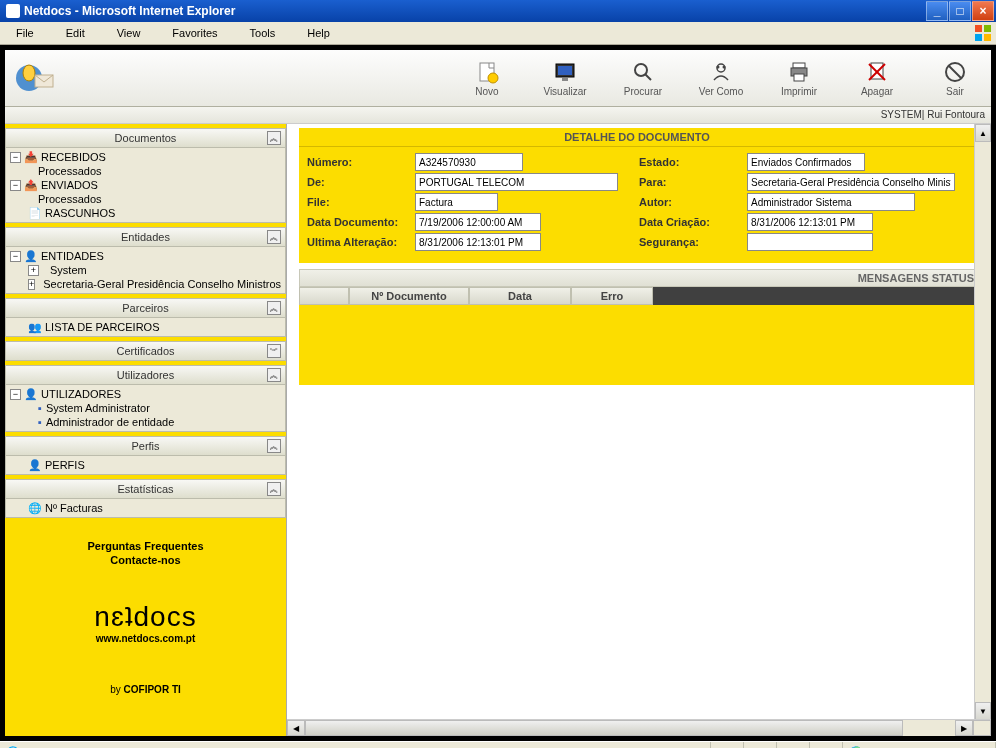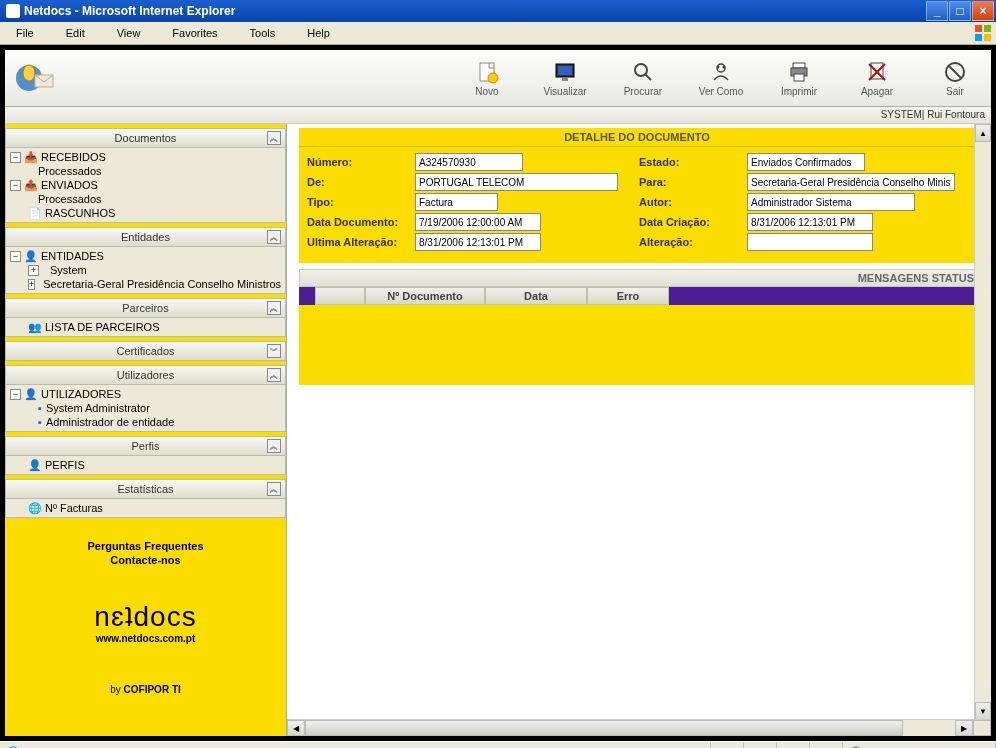--- a/index.html
+++ b/index.html
@@ -48,21 +48,21 @@
 .hsbar .thumb{position:absolute;left:0;width:92%;height:100%;background:linear-gradient(to bottom,#f0f0f0,#cfcfc5);border:1px solid #bbb;box-sizing:border-box;}
 .detail-panel{margin:4px 16px 0 12px;background:#fcdd00;padding:0;}
 .detail-header{text-align:center;font-weight:bold;color:#555;font-size:11px;padding:3px 0;border-bottom:1px solid #d4b800;}
 .detail-body{display:flex;padding:4px 4px 10px 8px;}
 .detail-col{flex:1;}
 .drow{display:flex;align-items:center;margin:2px 0;}
 .drow .dlabel{width:108px;font-weight:bold;color:#333;font-size:11px;}
 .drow input{border:1px solid #888;font-size:10px;padding:1px 3px;height:14px;background:#fff;}
 .msg-panel{margin:6px 16px 0 12px;}
 .msg-header{background:linear-gradient(to bottom,#f0f0e8,#e0e0d4);text-align:right;font-weight:bold;color:#666;font-size:11px;height:16px;line-height:16px;border:1px solid #c8c8b8;}
-.msg-cols{display:flex;background:#4c1d95;padding-left:16px;}
+.msg-cols{display:flex;background:#404040;}
 .mcol-sel{width:48px;background:linear-gradient(to bottom,#f0f0e8,#d8d8cc);border:1px solid #c0c0b0;height:16px;}
 .mcol{background:linear-gradient(to bottom,#f0f0e8,#d8d8cc);border:1px solid #c0c0b0;height:16px;text-align:center;font-size:11px;font-weight:bold;color:#444;line-height:16px;}
 .msg-body{background:#fcdd00;height:80px;margin:0 16px 0 12px;}
 .statusbar{height:20px;background:#ece9d8;border-top:1px solid #fff;display:flex;align-items:center;font-size:11px;}
 .statusbar .sseg{padding:0 6px;border-right:1px solid #c0c0b0;height:100%;display:flex;align-items:center;}
 svg{display:block;}
 </style>
 </head>
 <body>
 
@@ -310,21 +310,21 @@
             <div class="detail-col">
               <div class="drow">
                   <span class="dlabel">Número:</span>
                   <input style="width: 100px;" value="A324570930">
                 </div>
               <div class="drow">
                   <span class="dlabel">De:</span>
                   <input style="width: 195px;" value="PORTUGAL TELECOM">
                 </div>
               <div class="drow">
-                  <span class="dlabel">Tipo:</span>
+                  <span class="dlabel">File:</span>
                   <input style="width: 75px;" value="Factura">
                 </div>
               <div class="drow">
                   <span class="dlabel">Data Documento:</span>
                   <input style="width: 118px;" value="7/19/2006 12:00:00 AM">
                 </div>
               <div class="drow">
                   <span class="dlabel">Ultima Alteração:</span>
                   <input style="width: 118px;" value="8/31/2006 12:13:01 PM">
                 </div>
@@ -340,21 +340,21 @@
                 </div>
               <div class="drow">
                   <span class="dlabel">Autor:</span>
                   <input style="width: 160px;" value="Administrador Sistema">
                 </div>
               <div class="drow">
                   <span class="dlabel">Data Criação:</span>
                   <input style="width: 118px;" value="8/31/2006 12:13:01 PM">
                 </div>
               <div class="drow">
-                  <span class="dlabel">Alteração:</span>
+                  <span class="dlabel">Segurança:</span>
                   <input style="width: 118px;" value="">
                 </div>
             </div>
           </div>
         </div>
 
         <div class="msg-panel">
           <div class="msg-header">MENSAGENS STATUS</div>
           <div class="msg-cols">
             <div class="mcol-sel"></div>

